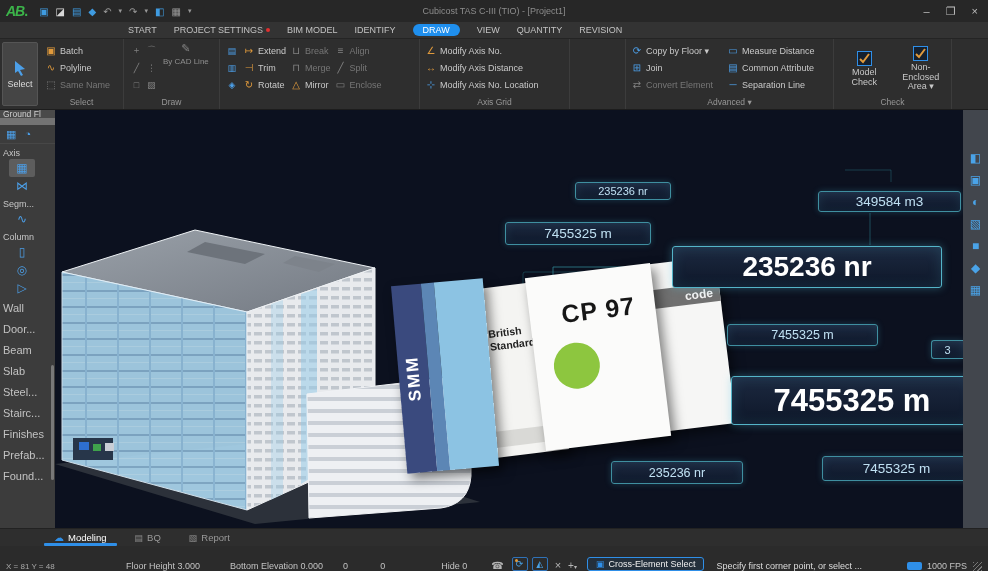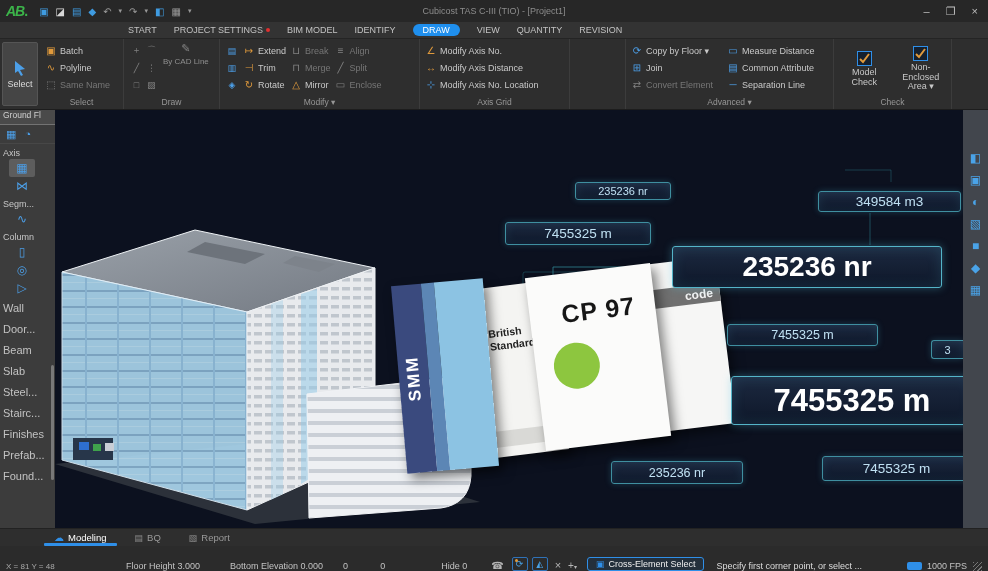--- a/index.html
+++ b/index.html
@@ -42,21 +42,21 @@
   .or{color:#e09a3c}.bl{color:#4c9fe8}.gr{color:#828282}
   #selbtn{width:36px;margin:3px 2px;background:#454545;border:1px solid #555;border-radius:2px;display:flex;flex-direction:column;align-items:center;justify-content:center;gap:3px;color:#ddd}
   .icngrid{display:grid;grid-template-columns:15px 15px;grid-auto-rows:17px;align-items:center;justify-items:center}
   .bycad{color:#8f8f8f;font-size:8px;line-height:1.1;text-align:center;margin-top:3px}
   .bigbtn{display:flex;flex-direction:column;align-items:center;justify-content:center;gap:2px;text-align:center;color:#c9c9c9;line-height:1.1;padding:0 2px}
   .chkbtn{width:52px}
 
   
   #workspace{display:flex;height:418px}
   #leftpanel{width:55px;background:#3c3c3c;position:relative;flex:none;overflow:hidden}
-  .lp-head{height:15px;background:#4a4a4a;font-size:8.5px;color:#d0d0d0;display:flex;align-items:flex-start;padding:0 3px;white-space:nowrap;border-bottom:1px solid #737373}
+  .lp-head{height:15px;background:#4a4a4a;font-size:8.5px;color:#d0d0d0;display:flex;align-items:center;padding:0 3px;white-space:nowrap;border-bottom:7px solid #737373}
   .lp-tools{display:flex;gap:8px;padding:3px 0 2px 6px;border-bottom:1px solid #474747}
   .lp-tools span{color:#4c9fe8;font-size:11px}
   .lp-sec{font-size:9px;color:#c6c6c6;padding:4px 0 1px 3px;white-space:nowrap}
   .lp-ic{width:26px;height:18px;margin-left:9px;display:flex;align-items:center;justify-content:center;color:#4c9fe8;font-size:12px}
   .lp-ic.sel{background:#5d5d5d;border-radius:2px}
   .lp-item{font-size:11px;color:#c2c2c2;height:21px;padding:5px 12px 0 3px;white-space:nowrap}
   .lp-scroll{position:absolute;right:1px;top:255px;width:3px;height:115px;background:#787878;border-radius:2px}
 
   
   #canvas{position:relative;width:908px;height:418px;background:#0c111f;overflow:hidden;flex:none}
@@ -253,21 +253,20 @@
           <div class="ritem dis">
               <span class="ric gr">╱</span>
               <span>Split</span>
             </div>
           <div class="ritem dis">
               <span class="ric gr">▭</span>
               <span>Enclose</span>
             </div>
         </div>
       </div>
-      <div class="rlabel">Modify ▾</div>
     </div>
 
     <div class="rgroup" style="width:150px">
       <div class="rbody">
           <div class="rcol">
         <div class="ritem">
               <span class="ric or">∠</span>
               <span>Modify Axis No.</span>
             </div>
         <div class="ritem">

